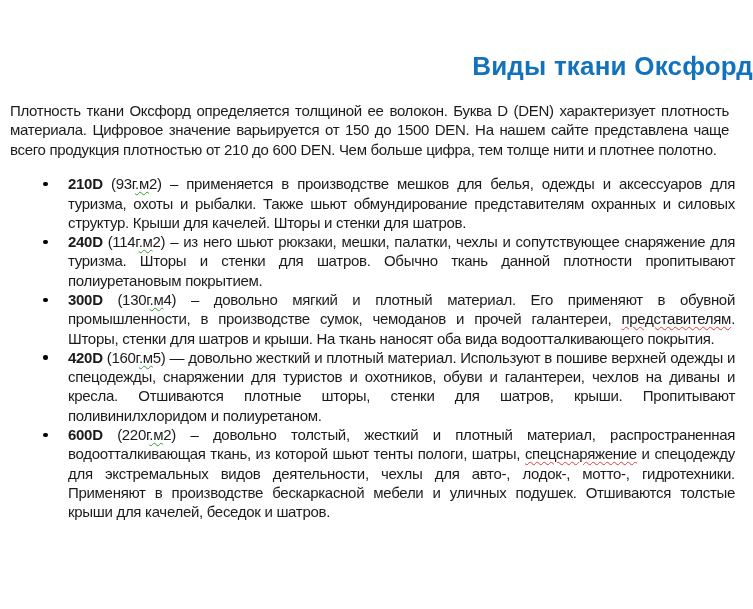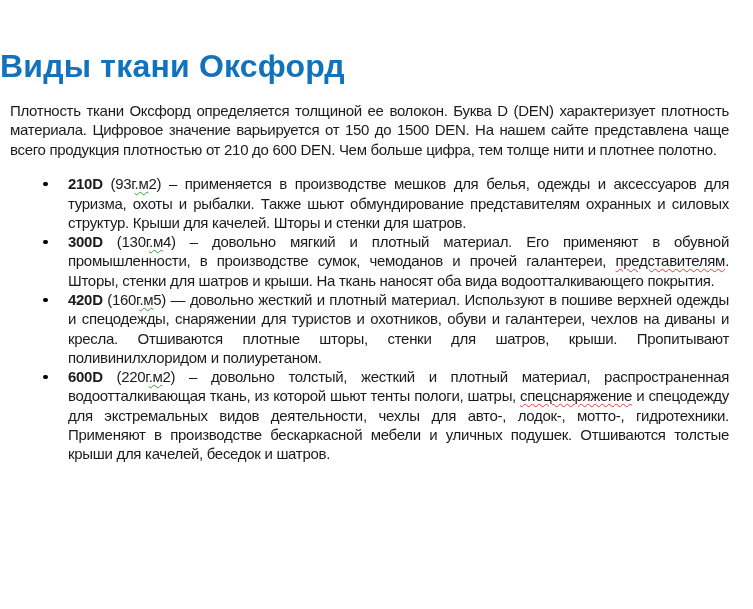--- a/index.html
+++ b/index.html
@@ -11,37 +11,37 @@
   }
   html,body{margin:0;padding:0;}
   body{
     width:753px;height:609px;overflow:hidden;
     background:var(--page-bg);
     font-family:"Liberation Sans","DejaVu Sans",sans-serif;
     color:var(--text-color);
   }
   .page{width:753px;height:609px;position:relative;}
   .title{
-    margin:48px 0 0 0;
-    text-align:left;
-    font-size:32px;
+    margin:48px 0 0 16px;
+    text-align:right;
+    font-size:26px;
     font-weight:700;
     line-height:37px;
     color:var(--title-color);
     letter-spacing:0.2px;
   }
   .intro{
     margin:16px 24px 0 10px;
     font-size:15px;
     line-height:19.4px;
     letter-spacing:-0.3px;
     text-align:justify;
   }
   .fabric-list{
-    margin:15px 24px 0 0;
+    margin:15px 18px 0 0;
     padding:0 0 0 68px;
     list-style:none;
     font-size:15px;
     line-height:19.3px;
     letter-spacing:-0.3px;
     text-align:justify;
   }
   .fabric-list li{position:relative;}
   .fabric-list li::before{
     content:"";
@@ -68,17 +68,18 @@
   }
 </style>
 </head>
 <body>
 
 <div class="page">
   <h1 class="title">Виды ткани Оксфорд</h1>
   <p class="intro">Плотность ткани Оксфорд определяется толщиной ее волокон. Буква D (DEN) характеризует плотность материала. Цифровое значение варьируется от 150 до 1500 DEN. На нашем сайте представлена чаще всего продукция плотностью от 210 до 600 DEN. Чем больше цифра, тем толще нити и плотнее полотно.</p>
   <ul class="fabric-list">
       <li><span class="b">210D</span><span> (93г</span><span class="u-grammar">.м</span><span>2) – применяется в производстве мешков для белья, одежды и аксессуаров для туризма, охоты и рыбалки. Также шьют обмундирование представителям охранных и силовых структур. Крыши для качелей. Шторы и стенки для шатров.</span></li>
+      <li><span class="b">240D</span><span> (114г</span><span class="u-grammar">.м</span><span>2) – из него шьют рюкзаки, мешки, палатки, чехлы и сопутствующее снаряжение для туризма. Шторы и стенки для шатров. Обычно ткань данной плотности пропитывают полиуретановым покрытием.</span></li>
       <li><span class="b">300D</span><span> (130г</span><span class="u-grammar">.м</span><span>4) – довольно мягкий и плотный материал. Его применяют в обувной промышленности, в производстве сумок, чемоданов и прочей галантереи, </span><span class="u-spelling">представителям</span><span>. Шторы, стенки для шатров и крыши. На ткань наносят оба вида водоотталкивающего покрытия.</span></li>
       <li><span class="b">420D</span><span> (160г</span><span class="u-grammar">.м</span><span>5) — довольно жесткий и плотный материал. Используют в пошиве верхней одежды и спецодежды, снаряжении для туристов и охотников, обуви и галантереи, чехлов на диваны и кресла. Отшиваются плотные шторы, стенки для шатров, крыши. Пропитывают поливинилхлоридом и полиуретаном.</span></li>
       <li><span class="b">600D</span><span> (220г</span><span class="u-grammar">.м</span><span>2) – довольно толстый, жесткий и плотный материал, распространенная водоотталкивающая ткань, из которой шьют тенты пологи, шатры, </span><span class="u-spelling">спецснаряжение</span><span> и спецодежду для экстремальных видов деятельности, чехлы для авто-, лодок-, мотто-, гидротехники. Применяют в производстве бескаркасной мебели и уличных подушек. Отшиваются толстые крыши для качелей, беседок и шатров.</span></li>
     </ul>
 </div>
 
 </body></html>

